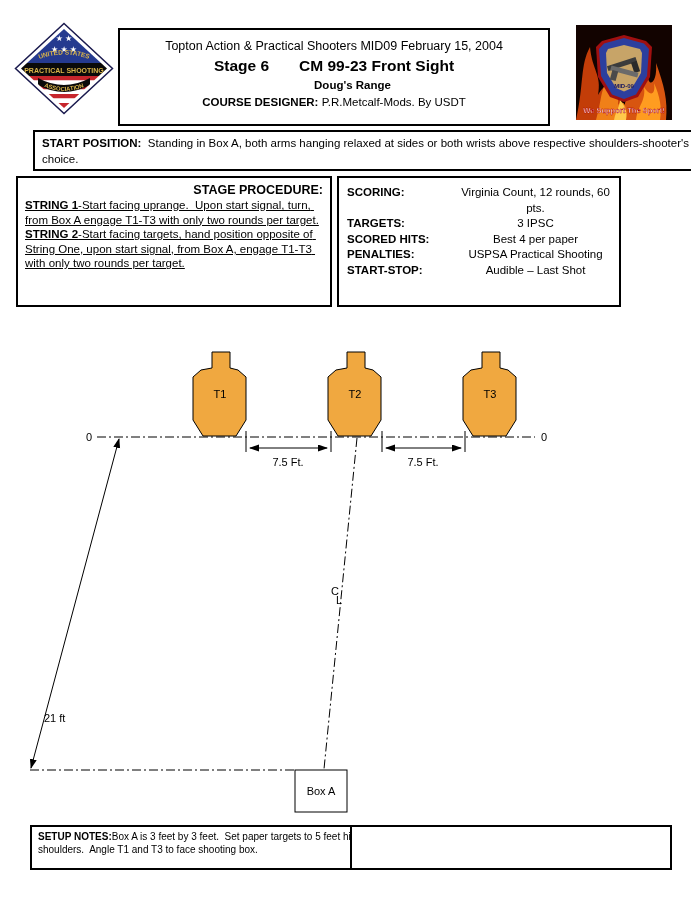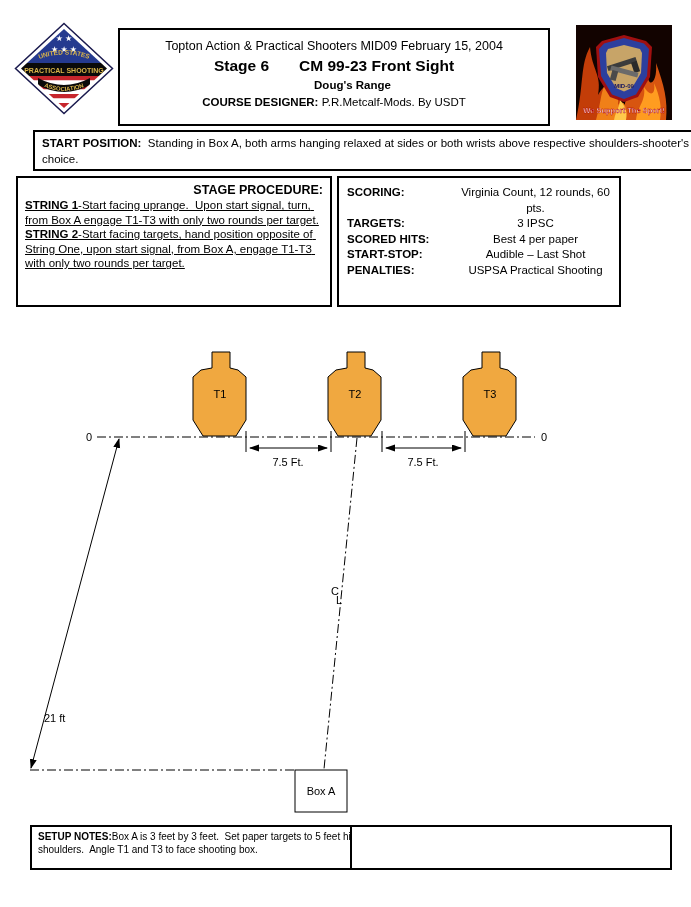--- a/index.html
+++ b/index.html
@@ -138,26 +138,26 @@
       </div>
     <div class="srow">
         <span class="slabel">TARGETS:</span>
         <span class="svalue">3 IPSC</span>
       </div>
     <div class="srow">
         <span class="slabel">SCORED HITS:</span>
         <span class="svalue">Best 4 per paper</span>
       </div>
     <div class="srow">
+        <span class="slabel">PENALTIES:</span>
+        <span class="svalue">USPSA Practical Shooting</span>
+      </div>
+    <div class="srow">
         <span class="slabel">START-STOP:</span>
         <span class="svalue">Audible – Last Shot</span>
-      </div>
-    <div class="srow">
-        <span class="slabel">PENALTIES:</span>
-        <span class="svalue">USPSA Practical Shooting</span>
       </div>
     <div class="srow">
         <span class="slabel"></span>
       </div>
   </div>
 
   <svg class="abs diagram" width="691" height="485" viewBox="0 0 691 485">
     <defs>
       <marker id="ah" markerWidth="10" markerHeight="8" refX="9" refY="3.5" orient="auto-start-reverse">
         <path d="M0,0 L10,3.5 L0,7 Z" fill="#000"></path>

